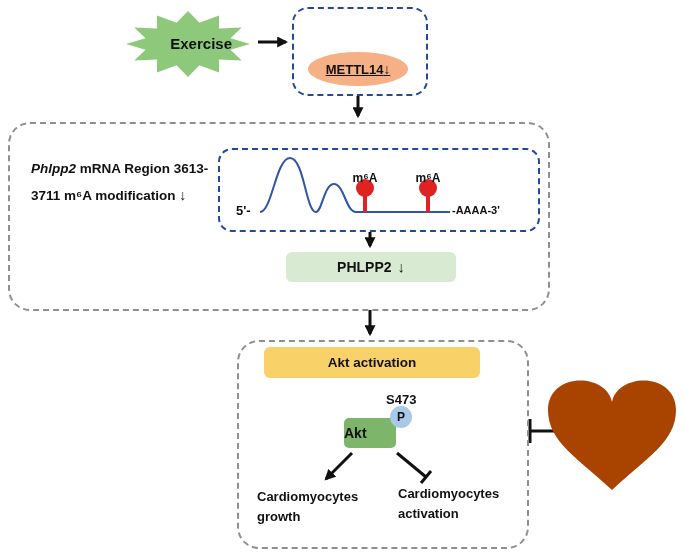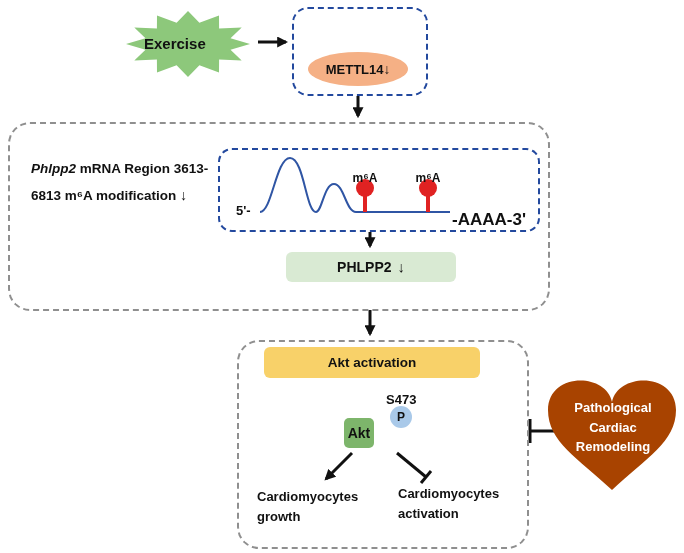--- a/index.html
+++ b/index.html
@@ -7,35 +7,35 @@
     position:relative;width:684px;height:553px;background:#ffffff;
     font-family:"Liberation Sans",sans-serif;color:#111;overflow:hidden;
   }
   .txt{position:absolute;font-weight:bold;line-height:1.3;}
   .dn{font-weight:900;font-size:1.05em;}
   .dashed-blue{position:absolute;border:2px dashed #23499e;border-radius:16px;background:transparent;}
   .dashed-gray{position:absolute;border:2px dashed #8f8f8f;border-radius:22px;background:transparent;}
   .mettl-ellipse{
     position:absolute;left:308px;top:52px;width:100px;height:34px;border-radius:50%;
     background:#f5b085;display:flex;align-items:center;justify-content:center;
-    font-weight:bold;font-size:13px;
+    font-weight:bold;font-size:13px;text-decoration:underline;
   }
   .phlpp2-box{
     position:absolute;left:286px;top:252px;width:170px;height:30px;border-radius:6px;
     background:#d9ead3;display:flex;align-items:center;justify-content:center;
     font-weight:bold;font-size:14px;gap:6px;
   }
   .akt-activation{
     position:absolute;left:264px;top:347px;width:216px;height:31px;border-radius:6px;
     background:#f8d169;display:flex;align-items:center;justify-content:center;
     font-weight:bold;font-size:13.5px;
   }
   .akt-box{
-    position:absolute;left:344px;top:418px;width:30px;height:30px;border-radius:5px;
-    background:#7db56b;display:flex;align-items:center;justify-content:center;
+    position:absolute;left:344px;top:418px;width:52px;height:30px;border-radius:5px;
+    background:#7db56b;display:flex;align-items:center;
     font-weight:bold;font-size:14px;color:#111;
   }
   .p-circle{
     position:absolute;left:390px;top:406px;width:22px;height:22px;border-radius:50%;
     background:#a9c9e9;display:flex;align-items:center;justify-content:center;
     font-weight:bold;font-size:12px;color:#111;
   }
   .heart-text{
     position:absolute;left:558px;top:398px;width:110px;text-align:center;
     color:#ffffff;font-weight:bold;font-size:13px;line-height:1.5;
@@ -76,38 +76,38 @@
 
     <line x1="397" y1="453" x2="426" y2="477" stroke="#111" stroke-width="3"></line>
     <line x1="421" y1="483" x2="431" y2="471" stroke="#111" stroke-width="3"></line>
 
     <line x1="530" y1="419" x2="530" y2="443" stroke="#111" stroke-width="3"></line>
     <line x1="530" y1="431" x2="557" y2="431" stroke="#111" stroke-width="3"></line>
 
     <path d="M612,402 C606,372 548,372 548,410 C548,442 578,458 612,490 C646,458 676,442 676,410 C676,372 618,372 612,402 Z" fill="#a84300"></path>
   </svg>
 
-  <div class="txt" style="left:144px;top:34px;width:80px;text-align:left;font-size:15px;">Exercise</div>
+  <div class="txt" style="left:152px;top:34px;width:80px;text-align:right;font-size:15px;">Exercise</div>
 
   <div class="dashed-blue" style="left:292px;top:7px;width:132px;height:85px;"></div>
   <div class="mettl-ellipse">
     <span>METTL14</span>
     <span class="dn">↓</span>
   </div>
 
   <div class="dashed-gray" style="left:8px;top:122px;width:538px;height:185px;"></div>
 
   <div class="txt" style="left:16px;top:156px;width:200px;font-size:13.5px;line-height:1.9;margin-left:15px;">
     <span style="font-style:italic;">Phlpp2</span><span> mRNA Region 3613-</span><br>
-    <span>6813 m⁶A modification </span><span class="dn">↓</span>
+    <span>3711 m⁶A modification </span><span class="dn">↓</span>
   </div>
 
   <div class="dashed-blue" style="left:218px;top:148px;width:318px;height:80px;border-radius:14px;"></div>
   <div class="txt" style="left:236px;top:203px;font-size:13px;">5'-</div>
-  <div class="txt" style="left:452px;top:209px;font-size:17px;">-AAAA-3'</div>
+  <div class="txt" style="left:452px;top:203px;font-size:11px;">-AAAA-3'</div>
   <div class="txt" style="left:350px;top:171px;width:30px;text-align:center;font-size:12px;">m⁶A</div>
   <div class="txt" style="left:413px;top:171px;width:30px;text-align:center;font-size:12px;">m⁶A</div>
 
   <div class="phlpp2-box">
     <span>PHLPP2</span>
     <span class="dn">↓</span>
   </div>
 
   <div class="dashed-gray" style="left:237px;top:340px;width:288px;height:205px;"></div>
 
@@ -125,19 +125,14 @@
 
   <div class="txt" style="left:257px;top:487px;width:120px;font-size:13px;line-height:1.55;">
     <span>Cardiomyocytes</span><br>
     <span>growth</span>
   </div>
   <div class="txt" style="left:398px;top:484px;width:120px;font-size:13px;line-height:1.55;">
     <span>Cardiomyocytes</span><br>
     <span>activation</span>
   </div>
 
-  <div class="heart-text">
-    <span>Pathological</span><br>
-    <span>Cardiac</span><br>
-    <span>Remodeling</span>
-  </div>
 
 </div>
 
 </body></html>

